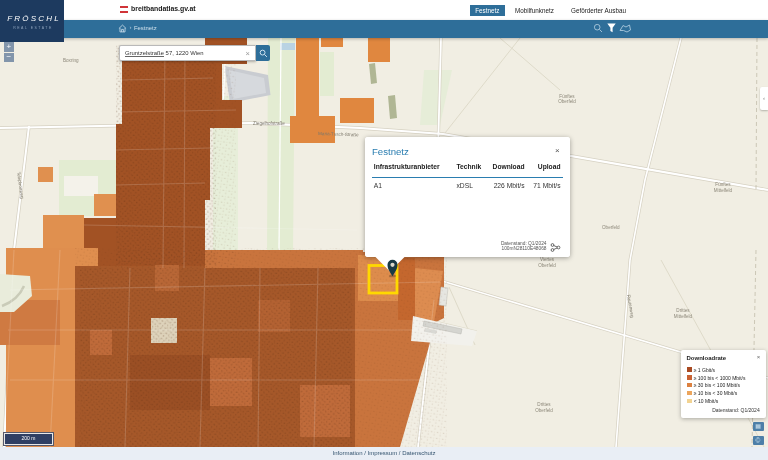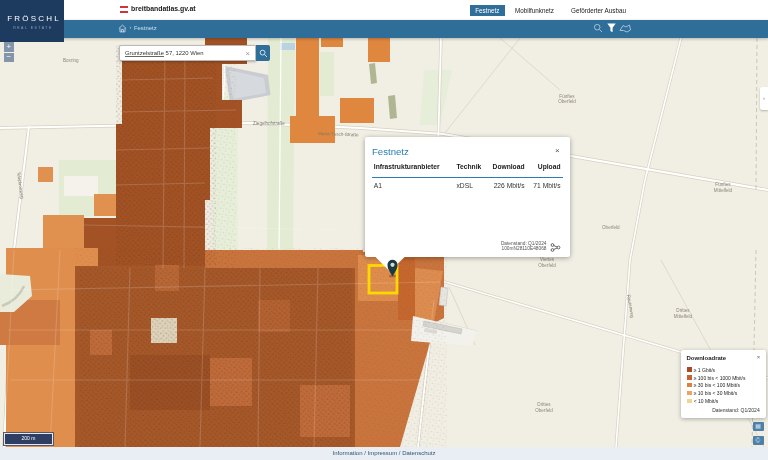--- a/index.html
+++ b/index.html
@@ -164,21 +164,21 @@
       <text x="627" y="295" transform="rotate(80 627 295)" fill="#7d786b">Rautenweg</text>
     </g>
 
     <rect x="369" y="265.5" width="28" height="27.5" fill="none" stroke="#ffd800" stroke-width="2.8"></rect>
   </svg>
 
   <div class="abs" style="left:0;top:0;width:768px;height:20px;background:#ffffff;"></div>
   <div class="abs" style="left:0;top:20px;width:768px;height:17.5px;background:#2e6e99;box-shadow:0 1px 3px rgba(0,0,0,0.25);"></div>
 
   <div class="abs" style="left:0;top:0;width:64px;height:42px;background:#1d3a5f;color:#fff;">
-    <div class="abs" style="left:2px;top:14px;width:64px;text-align:center;font-size:8px;letter-spacing:2.2px;font-weight:normal;">FRÖSCHL</div>
+    <div class="abs" style="left:2px;top:14px;width:64px;text-align:center;font-size:8px;letter-spacing:2.2px;font-weight:normal;font-style:italic;">FRÖSCHL</div>
     <div class="abs" style="left:1px;top:25.5px;width:64px;text-align:center;font-size:3.5px;letter-spacing:1.5px;color:#8fa3bd;">REAL ESTATE</div>
   </div>
 
   <div class="abs" style="left:120px;top:6px;width:8px;height:7px;">
     <div style="height:2.4px;background:#d03438;"></div>
     <div style="height:2.2px;background:#fff;"></div>
     <div style="height:2.4px;background:#d03438;"></div>
   </div>
   <div class="abs" style="left:131px;top:5px;font-size:6.9px;font-weight:bold;color:#1a1a1a;">breitbandatlas.gv.at</div>
 

